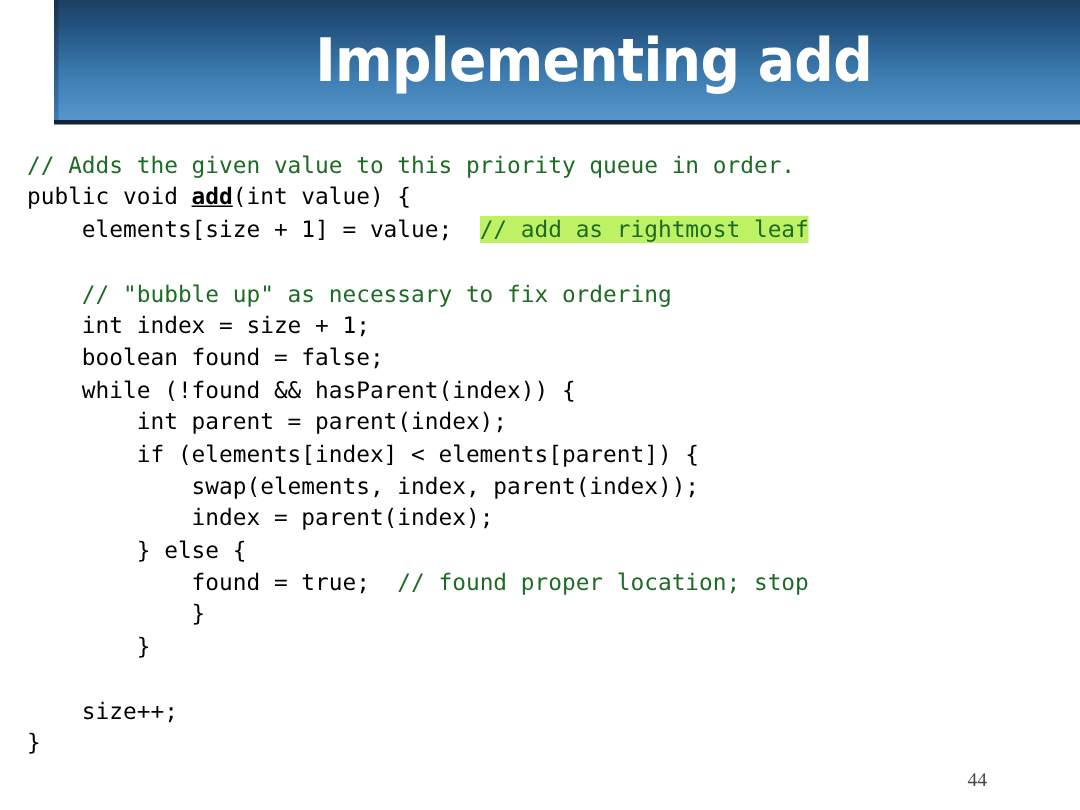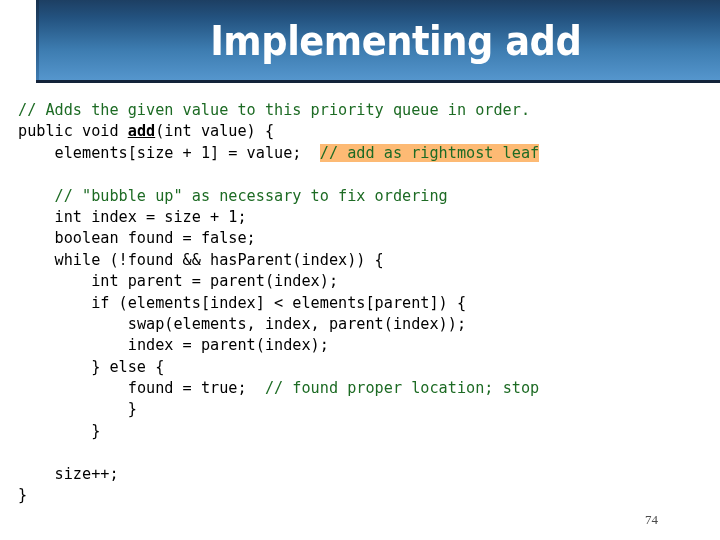--- a/index.html
+++ b/index.html
@@ -72,21 +72,21 @@
   }
   .tok-comment {
     color: #1d6b24;
     margin-top: 7px;
   }
   .tok-bold {
     font-weight: bold;
     text-decoration: underline;
   }
   .tok-hl {
-    background: #fdba74;
+    background: #bef264;
   }
 
   
   #page-number {
     position: absolute;
     right: 62px;
     bottom: 12px;
     font-family: "Liberation Serif", serif;
     font-size: 13px;
     color: #4a4a4a;
@@ -94,13 +94,13 @@
 </style>
 </head>
 <body>
 
 <div id="title-banner">
   <div id="slide-title">Implementing add</div>
 </div>
 
 <div id="code-body"><div class="code-line"><span class="tok-comment">// Adds the given value to this priority queue in order.</span></div><div class="code-line"><span>public void </span><span class="tok-bold">add</span><span>(int value) {</span></div><div class="code-line">    <span>elements[size + 1] = value;  </span><span class="tok-comment tok-hl">// add as rightmost leaf</span></div><div class="code-line blank">&nbsp;</div><div class="code-line">    <span class="tok-comment">// "bubble up" as necessary to fix ordering</span></div><div class="code-line">    <span>int index = size + 1;</span></div><div class="code-line">    <span>boolean found = false;</span></div><div class="code-line">    <span>while (!found &amp;&amp; hasParent(index)) {</span></div><div class="code-line">        <span>int parent = parent(index);</span></div><div class="code-line">        <span>if (elements[index] &lt; elements[parent]) {</span></div><div class="code-line">            <span>swap(elements, index, parent(index));</span></div><div class="code-line">            <span>index = parent(index);</span></div><div class="code-line">        <span>} else {</span></div><div class="code-line">            <span>found = true;  </span><span class="tok-comment">// found proper location; stop</span></div><div class="code-line">            <span>}</span></div><div class="code-line">        <span>}</span></div><div class="code-line blank">&nbsp;</div><div class="code-line">    <span>size++;</span></div><div class="code-line"><span>}</span></div></div>
 
-<div id="page-number">74</div>
+<div id="page-number">44</div>
 
 </body></html>

